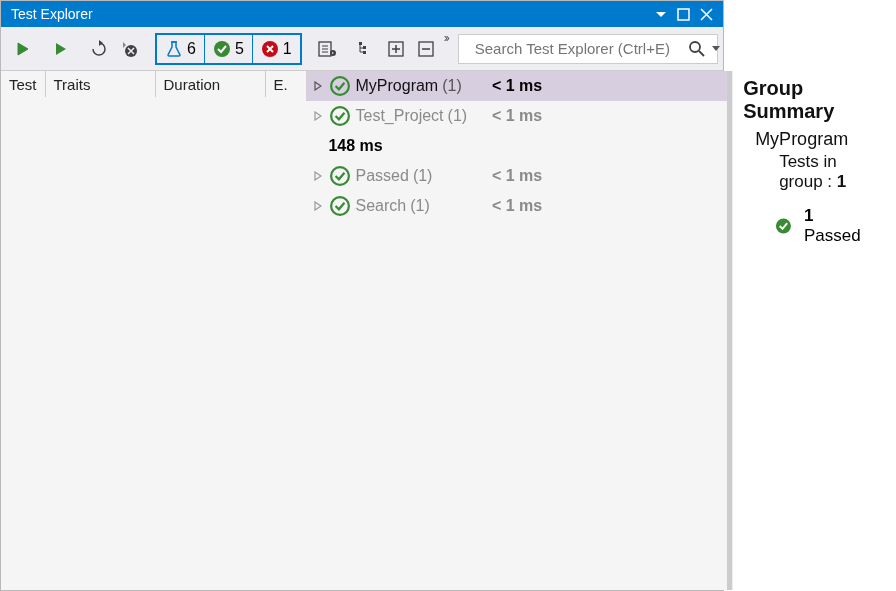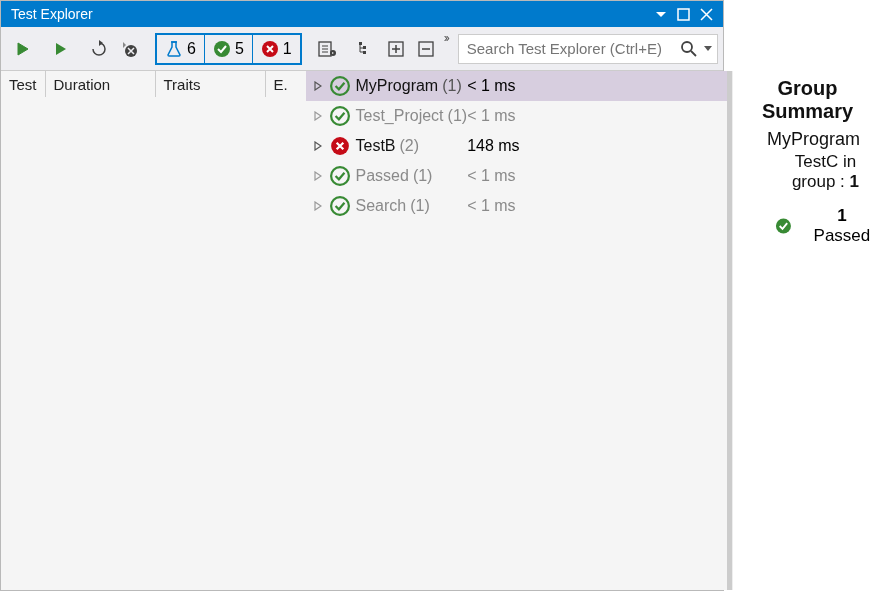--- a/index.html
+++ b/index.html
@@ -14,59 +14,59 @@
   
   
   .toolbar { height: 44px; background: #eeeef2; display: flex; align-items: center; padding: 0 8px; gap: 2px; border-bottom: 1px solid #ccc; }
   .tool-btn { height: 28px; min-width: 28px; display: flex; align-items: center; justify-content: center; cursor: pointer; border: 1px solid transparent; }
   .tool-sep { width: 1px; height: 26px; background: #ccc; margin: 0 4px; }
   .dropdown-caret { width: 8px; margin-left: 2px; margin-right: 4px; }
   .filter-group { display: flex; border: 2px solid #007acc; height: 32px; align-items: stretch; }
   .filter-btn { display: flex; align-items: center; padding: 0 8px; gap: 4px; border-right: 1px solid #007acc; cursor: pointer; font-size: 16px; }
   .filter-btn:last-child { border-right: none; }
   .searchbox { flex: 1; margin-left: 8px; display: flex; align-items: center; border: 1px solid #ccc; background: #fff; height: 30px; min-width: 260px; max-width: 320px; }
-  .searchbox input { flex: 1; border: none; outline: none; padding: 0 8px; font-size: 15px; color: #666; background: transparent; }
+  .searchbox input { flex: 1; border: none; outline: none; padding: 0 8px; font-size: 15px; color: #666; background: transparent; margin-left: 8px; }
   .search-icon { padding: 0 6px; color: #555; cursor: pointer; }
   .search-caret { padding-right: 6px; color: #555; cursor: pointer; }
   
   
   .content { flex: 1; display: flex; min-height: 0; }
   .left-pane { flex: 1; border-right: 5px solid #ccc; display: flex; background: #f5f5f5; }
-  .right-pane { width: 234px; background: #fff; padding: 6px 0 0 2px; border-left: 1px solid #eee; text-align: center;}
+  .right-pane { width: 234px; background: #fff; padding: 6px 0 0 2px; border-left: 1px solid #eee;}
   
   
   .col-headers { display: flex; height: 26px; background: #f5f5f5; font-size: 15px; color: #222; }
   .col { padding: 2px 8px; border-right: 1px solid #ccc; display: flex; align-items: center; }
   .col-test { flex: 1; }
   .col-duration { width: 110px; }
   .col-traits { width: 110px; }
   .col-e { width: 40px; border-right: none; }
   
   
   .rows { flex: 1; background: #f5f5f5; }
   .row { display: flex; height: 30px; align-items: center; font-size: 16px; }
   .row.selected { background: #d7cedf; }
   .row.muted { color: #8a8a8a; }
   .row .cell-test { flex: 1; display: flex; align-items: center; gap: 6px; padding-left: 8px; }
-  .row .cell-duration { width: 110px; text-align: left; padding-right: 10px; }
+  .row .cell-duration { width: 110px; text-align: center; padding-right: 10px; font-weight: bold; }
   .row .cell-traits { width: 110px; }
   .row .cell-e { width: 40px; }
   .expander { width: 10px; color: #666; font-size: 12px; cursor: pointer; }
   .test-name { display: flex; align-items: baseline; gap: 4px; }
   .test-count { color: #8a8a8a; }
   .row.selected .test-count { color: #555; }
   .row:not(.muted) .test-name span:first-child { color: #111; }
   
   
   .summary-title { font-weight: 600; font-size: 20px; padding: 0 8px 4px 8px; color: #111; }
   .summary-program { font-size: 18px; padding: 2px 8px 0 20px; color: #111; }
   .summary-count { font-size: 17px; padding: 2px 8px 10px 44px; color: #111; }
   .summary-count .num { font-weight: 600; }
   .outcomes-title { font-size: 18px; padding: 4px 8px 2px 16px; color: #111; }
-  .outcome-row { display: flex; align-items: center; gap: 20px; padding: 4px 8px 0 40px; font-size: 17px; }
+  .outcome-row { display: flex; align-items: center; gap: 12px; padding: 4px 8px 0 40px; font-size: 17px; }
   .outcome-row .num { font-weight: 600; }
   
   
   svg { display: block; }
 </style>
 </head>
 <body>
 
 <div class="window">
 
@@ -195,22 +195,22 @@
             <path d="M0 0 L4 5 L8 0" fill="#555"></path>
           </svg>
       </span>
     </div>
   </div>
 
   <div class="content">
     <div class="left-pane">
       <div class="col-headers">
         <div class="col col-test">Test</div>
+        <div class="col col-traits">Traits</div>
         <div class="col col-duration">Duration</div>
-        <div class="col col-traits">Traits</div>
         <div class="col col-e">E.</div>
       </div>
       <div class="rows" id="rows-container">
           <div class="row selected">
             <div class="cell-test">
               <span class="expander">
                 <svg width="8" height="10" viewBox="0 0 8 10">
                   <path d="M1 1 L7 5 L1 9 Z" fill="none" stroke="#555" stroke-width="1.2"></path>
                 </svg>
               </span>
@@ -245,37 +245,20 @@
               <span class="test-name">
                 <span>Test_Project</span> 
                 <span class="test-count">(1)</span>
               </span>
             </div>
             <div class="cell-duration">&lt; 1 ms</div>
             <div class="cell-traits"></div>
             <div class="cell-e"></div>
           </div>
           <div class="row">
-            <div class="cell-test">
-              <span class="expander">
-                <svg width="8" height="10" viewBox="0 0 8 10">
-                  <path d="M1 1 L7 5 L1 9 Z" fill="none" stroke="#555" stroke-width="1.2"></path>
-                </svg>
-              </span>
-              <span>
-                <svg width="20" height="20" viewBox="0 0 18 18">
-                  <circle cx="9" cy="9" r="8" fill="#c50b17"></circle>
-                  <path d="M6 6 L12 12 M12 6 L6 12" stroke="#fff" stroke-width="2"></path>
-                </svg>
-              </span>
-              <span class="test-name">
-                <span>TestB</span> 
-                <span class="test-count">(2)</span>
-              </span>
-            </div>
             <div class="cell-duration">148 ms</div>
             <div class="cell-traits"></div>
             <div class="cell-e"></div>
           </div>
           <div class="row muted">
             <div class="cell-test">
               <span class="expander">
                 <svg width="8" height="10" viewBox="0 0 8 10">
                   <path d="M1 1 L7 5 L1 9 Z" fill="none" stroke="#999" stroke-width="1.2"></path>
                 </svg>
@@ -317,21 +300,21 @@
             <div class="cell-traits"></div>
             <div class="cell-e"></div>
           </div>
         </div>
     </div>
 
     <div class="right-pane">
       <div class="summary-title">Group Summary</div>
       <div class="summary-program">MyProgram</div>
       <div class="summary-count">
-        <span>TestC in group :</span>
+        <span>Tests in group :</span>
         <span class="num">1</span>
       </div>
       <div class="outcome-row">
         <svg width="20" height="20" viewBox="0 0 18 18">
             <circle cx="9" cy="9" r="8" fill="#388a34"></circle>
             <path d="M5 9 L8 12 L13 6" stroke="#fff" stroke-width="2" fill="none"></path>
           </svg>
         <span><span class="num">1</span> <span>Passed</span></span>
       </div>
     </div>

